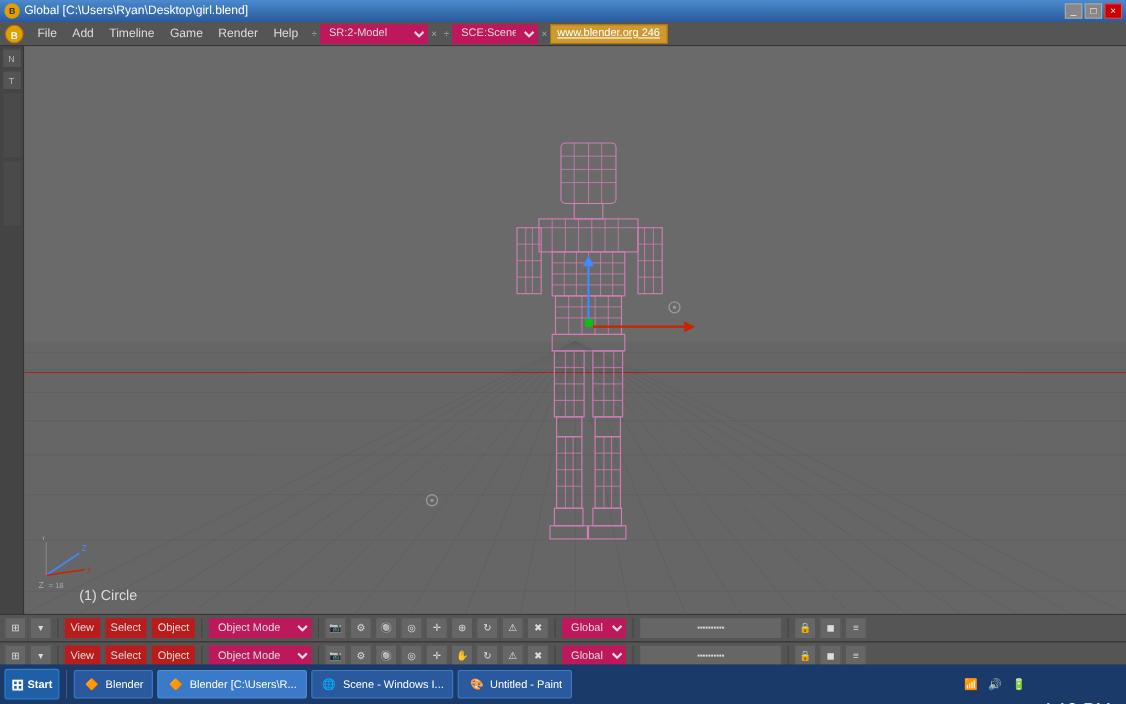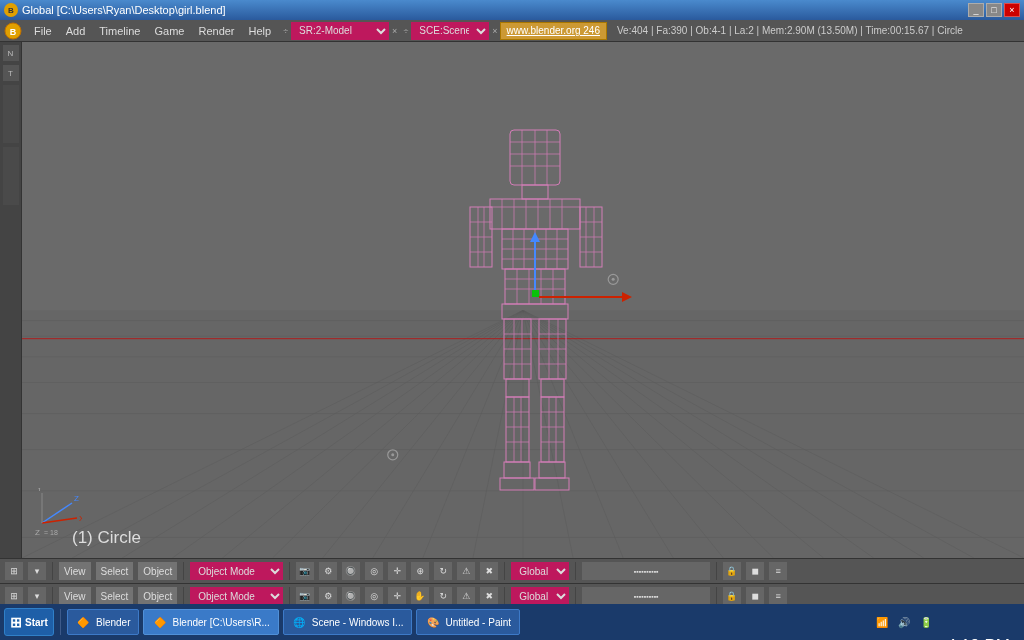--- a/index.html
+++ b/index.html
@@ -163,21 +163,21 @@
       left: 10px;
       width: 40px;
       height: 40px;
     }
 
     
     #obj-info {
       position: absolute;
       bottom: 10px;
       left: 50px;
-      font-size: 17px;
+      font-size: 13px;
       color: #ddd;
     }
 
     
     #bottom-toolbars {
       width: 100%;
       background: #444;
     }
 
     
@@ -194,21 +194,21 @@
     .toolbar-separator {
       width: 1px;
       height: 18px;
       background: #444;
       margin: 0 2px;
     }
 
     .tb-btn {
       height: 20px;
       padding: 0 5px;
-      background: #737373;
+      background: #b91c1c;
       border: 1px solid #555;
       color: #ddd;
       font-size: 10px;
       cursor: pointer;
       display: flex;
       align-items: center;
       gap: 2px;
       white-space: nowrap;
     }
 
@@ -365,21 +365,20 @@
     <span style="font-size:9px;color:#aaa;">×</span>
     <span style="font-size:9px;color:#aaa;margin-left:4px;">÷</span>
     <select class="tb-select" style="width:80px;">
       <option>SCE:Scene</option>
     </select>
     <span style="font-size:9px;color:#aaa;">×</span>
   </div>
 
   <div id="www-blender">www.blender.org 246</div>
 
-  <div id="stats-bar">Ve:404 | Fa:390 | Ob:4-1 | La:2 | Mem:2.90M (13.50M) | Time:00:15.67 | Circle</div>
 </div>
 
 <div id="main-area">
 
   <div id="left-panel">
     <div class="side-btn">N</div>
     <div class="side-btn">T</div>
     <div class="side-btn" style="height:60px;writing-mode:vertical-rl;font-size:7px;width:18px;background:#4a4a4a;"> </div>
     <div class="side-btn" style="height:60px;writing-mode:vertical-rl;font-size:7px;width:18px;background:#4a4a4a;"> </div>
   </div>

